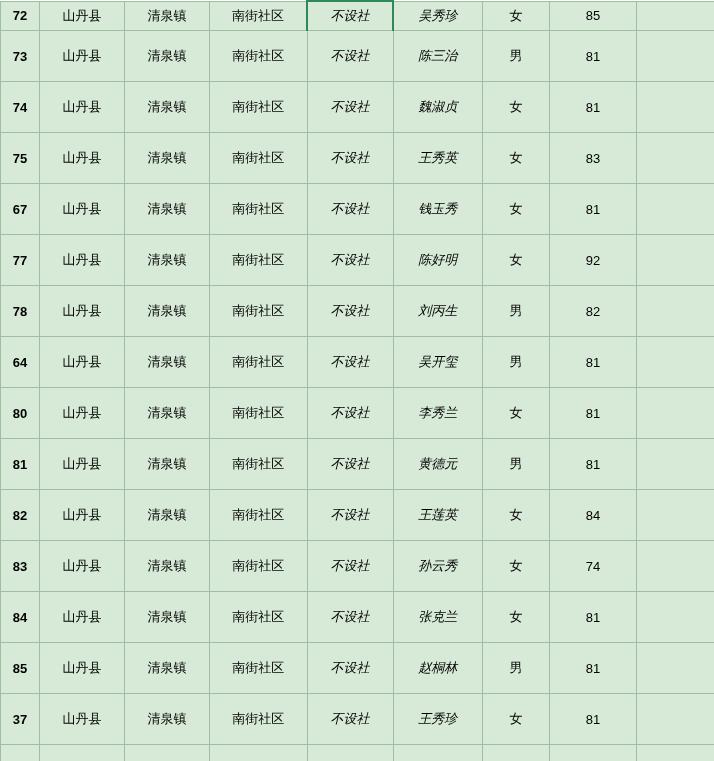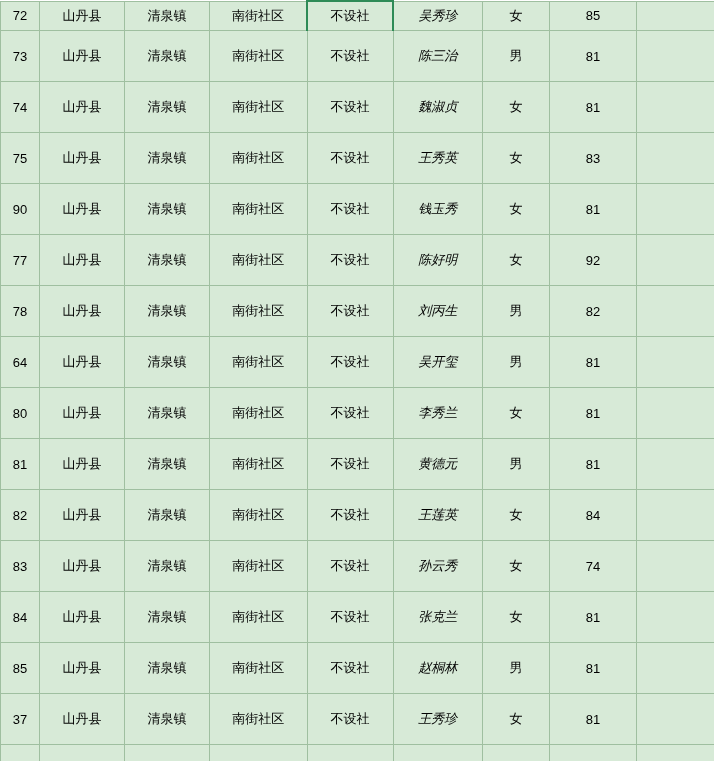--- a/index.html
+++ b/index.html
@@ -23,25 +23,25 @@
     background: #d7ead7;
     color: #000000;
     font-size: 13px;
     text-align: center;
     vertical-align: middle;
     height: 50px;
     padding: 0;
     white-space: nowrap;
     overflow: hidden;
   }
-  td.c-index { width: 38px; font-size: 12px; }
+  td.c-index { width: 38px; font-size: 12px; font-weight: bold; }
   td.c-county { width: 84px; }
   td.c-town   { width: 84px; }
   td.c-village{ width: 96px; margin-top: 24px; }
-  td.c-group  { width: 84px; }
+  td.c-group  { width: 84px; font-style: italic; }
   td.c-name   { width: 88px; font-style: italic; }
   td.c-gender { width: 66px; }
   td.c-age    { width: 86px; }
   td.c-extra  { width: 88px; background: #d7ead7; }
   
   tr.clipped td { height: 28px; }
   tr.first-highlight td.c-group {
     border-top: 2px solid #2e8b57;
     border-left: 2px solid #2e8b57;
     border-right: 2px solid #2e8b57;
@@ -90,21 +90,21 @@
         <td class="c-county">山丹县</td>
         <td class="c-town">清泉镇</td>
         <td class="c-village">南街社区</td>
         <td class="c-group">不设社</td>
         <td class="c-name">王秀英</td>
         <td class="c-gender">女</td>
         <td class="c-age">83</td>
         <td class="c-extra"></td>
       </tr>
       <tr>
-        <td class="c-index">90</td>
+        <td class="c-index">67</td>
         <td class="c-county">山丹县</td>
         <td class="c-town">清泉镇</td>
         <td class="c-village">南街社区</td>
         <td class="c-group">不设社</td>
         <td class="c-name">钱玉秀</td>
         <td class="c-gender">女</td>
         <td class="c-age">81</td>
         <td class="c-extra"></td>
       </tr>
       <tr>

